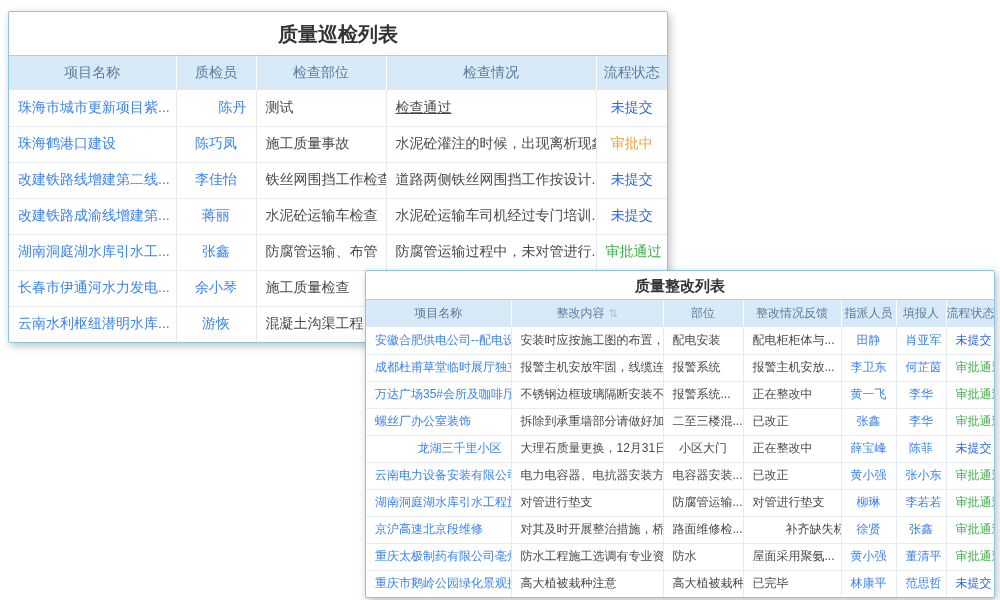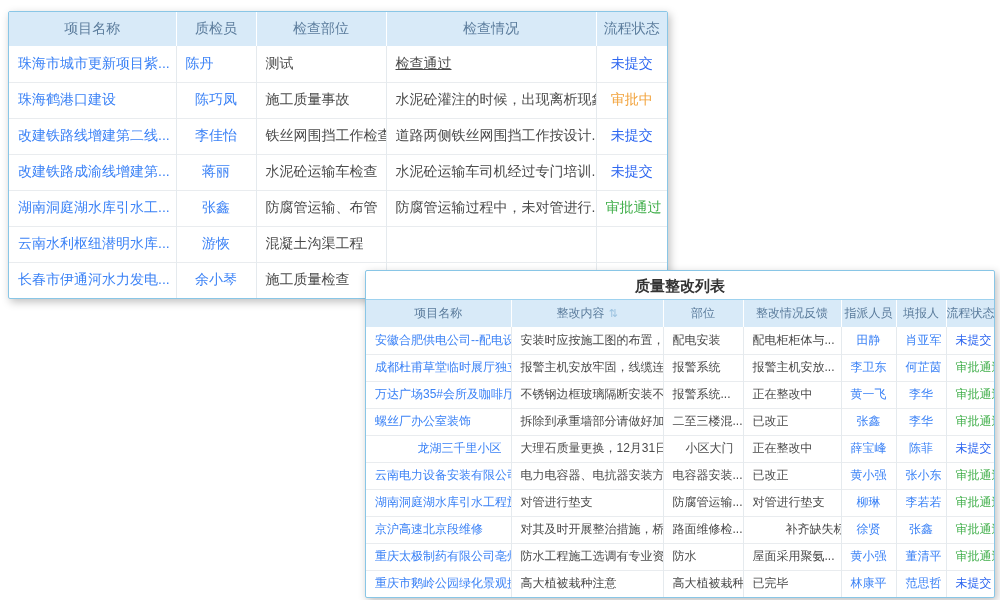--- a/index.html
+++ b/index.html
@@ -51,34 +51,35 @@
   #card-rectification th:nth-child(6), #card-rectification td:nth-child(6){ width:50px; }
 
   .link { color:#3b82f6; cursor:pointer; }
   .underlined { text-decoration:underline; }
   .sort-icon { font-size:11px; color:#9cc3e0; margin-left:4px; cursor:pointer; }
 </style>
 </head>
 <body>
 
 <div class="card" id="card-inspection">
+  <div class="card-title">质量巡检列表</div>
   <table>
     <thead>
         <tr>
           <th><span>项目名称</span></th>
           <th><span>质检员</span></th>
           <th><span>检查部位</span></th>
           <th><span>检查情况</span></th>
           <th><span>流程状态</span></th>
         </tr>
       </thead>
     <tbody>
         <tr>
           <td style="text-align: left;"><span class="link">珠海市城市更新项目紫...</span></td>
-          <td style="text-align: left; margin-top: 48px;"><span class="link">陈丹</span></td>
+          <td style="text-align: right; margin-top: 48px;"><span class="link">陈丹</span></td>
           <td style="text-align: left;"><span>测试</span></td>
           <td style="text-align: left;"><span class="underlined">检查通过</span></td>
           <td style="text-align: center;"><span style="color: rgb(45, 102, 240);">未提交</span></td>
         </tr>
         <tr>
           <td style="text-align: left;"><span class="link">珠海鹤港口建设</span></td>
           <td style="text-align: center;"><span class="link">陈巧凤</span></td>
           <td style="text-align: left;"><span>施工质量事故</span></td>
           <td style="text-align: left;"><span>水泥砼灌注的时候，出现离析现象</span></td>
           <td style="text-align: center;"><span style="color: rgb(242, 163, 60);">审批中</span></td>
@@ -98,30 +99,30 @@
           <td style="text-align: center;"><span style="color: rgb(45, 102, 240);">未提交</span></td>
         </tr>
         <tr>
           <td style="text-align: left;"><span class="link">湖南洞庭湖水库引水工...</span></td>
           <td style="text-align: center;"><span class="link">张鑫</span></td>
           <td style="text-align: right;"><span>防腐管运输、布管</span></td>
           <td style="text-align: left;"><span>防腐管运输过程中，未对管进行...</span></td>
           <td style="text-align: center;"><span style="color: rgb(63, 174, 73);">审批通过</span></td>
         </tr>
         <tr>
+          <td style="text-align: left;"><span class="link">长春市伊通河水力发电...</span></td>
+          <td style="text-align: center;"><span class="link">余小琴</span></td>
+          <td style="text-align: left;"><span>施工质量检查</span></td>
+          <td style="text-align: left;"><span></span></td>
+          <td style="text-align: center;"><span></span></td>
+        </tr>
+        <tr>
           <td style="text-align: left;"><span class="link">云南水利枢纽潜明水库...</span></td>
           <td style="text-align: center;"><span class="link">游恢</span></td>
           <td style="text-align: left;"><span>混凝土沟渠工程</span></td>
-          <td style="text-align: left;"><span></span></td>
-          <td style="text-align: center;"><span></span></td>
-        </tr>
-        <tr>
-          <td style="text-align: left;"><span class="link">长春市伊通河水力发电...</span></td>
-          <td style="text-align: center;"><span class="link">余小琴</span></td>
-          <td style="text-align: left;"><span>施工质量检查</span></td>
           <td style="text-align: left;"><span></span></td>
           <td style="text-align: center;"><span></span></td>
         </tr>
       </tbody>
   </table>
 </div>
 
 <div class="card" id="card-rectification">
   <div class="card-title">质量整改列表</div>
   <table>
@@ -169,21 +170,21 @@
           <td style="text-align: left;"><span>拆除到承重墙部分请做好加固...</span></td>
           <td style="text-align: left;"><span>二至三楼混...</span></td>
           <td style="text-align: left;"><span>已改正</span></td>
           <td style="text-align: center;"><span class="link">张鑫</span></td>
           <td style="text-align: center;"><span class="link">李华</span></td>
           <td style="text-align: center;"><span style="color: rgb(63, 174, 73);">审批通过</span></td>
         </tr>
         <tr>
           <td style="text-align: right;"><span class="link">龙湖三千里小区</span></td>
           <td style="text-align: left;"><span>大理石质量更换，12月31日之...</span></td>
-          <td style="text-align: right; margin-top: 26px;"><span>小区大门</span></td>
+          <td style="text-align: center; margin-top: 26px;"><span>小区大门</span></td>
           <td style="text-align: left;"><span>正在整改中</span></td>
           <td style="text-align: center;"><span class="link">薛宝峰</span></td>
           <td style="text-align: center;"><span class="link">陈菲</span></td>
           <td style="text-align: center;"><span style="color: rgb(45, 102, 240);">未提交</span></td>
         </tr>
         <tr>
           <td style="text-align: left;"><span class="link">云南电力设备安装有限公司20...</span></td>
           <td style="text-align: left;"><span>电力电容器、电抗器安装方案...</span></td>
           <td style="text-align: left;"><span>电容器安装...</span></td>
           <td style="text-align: left;"><span>已改正</span></td>

